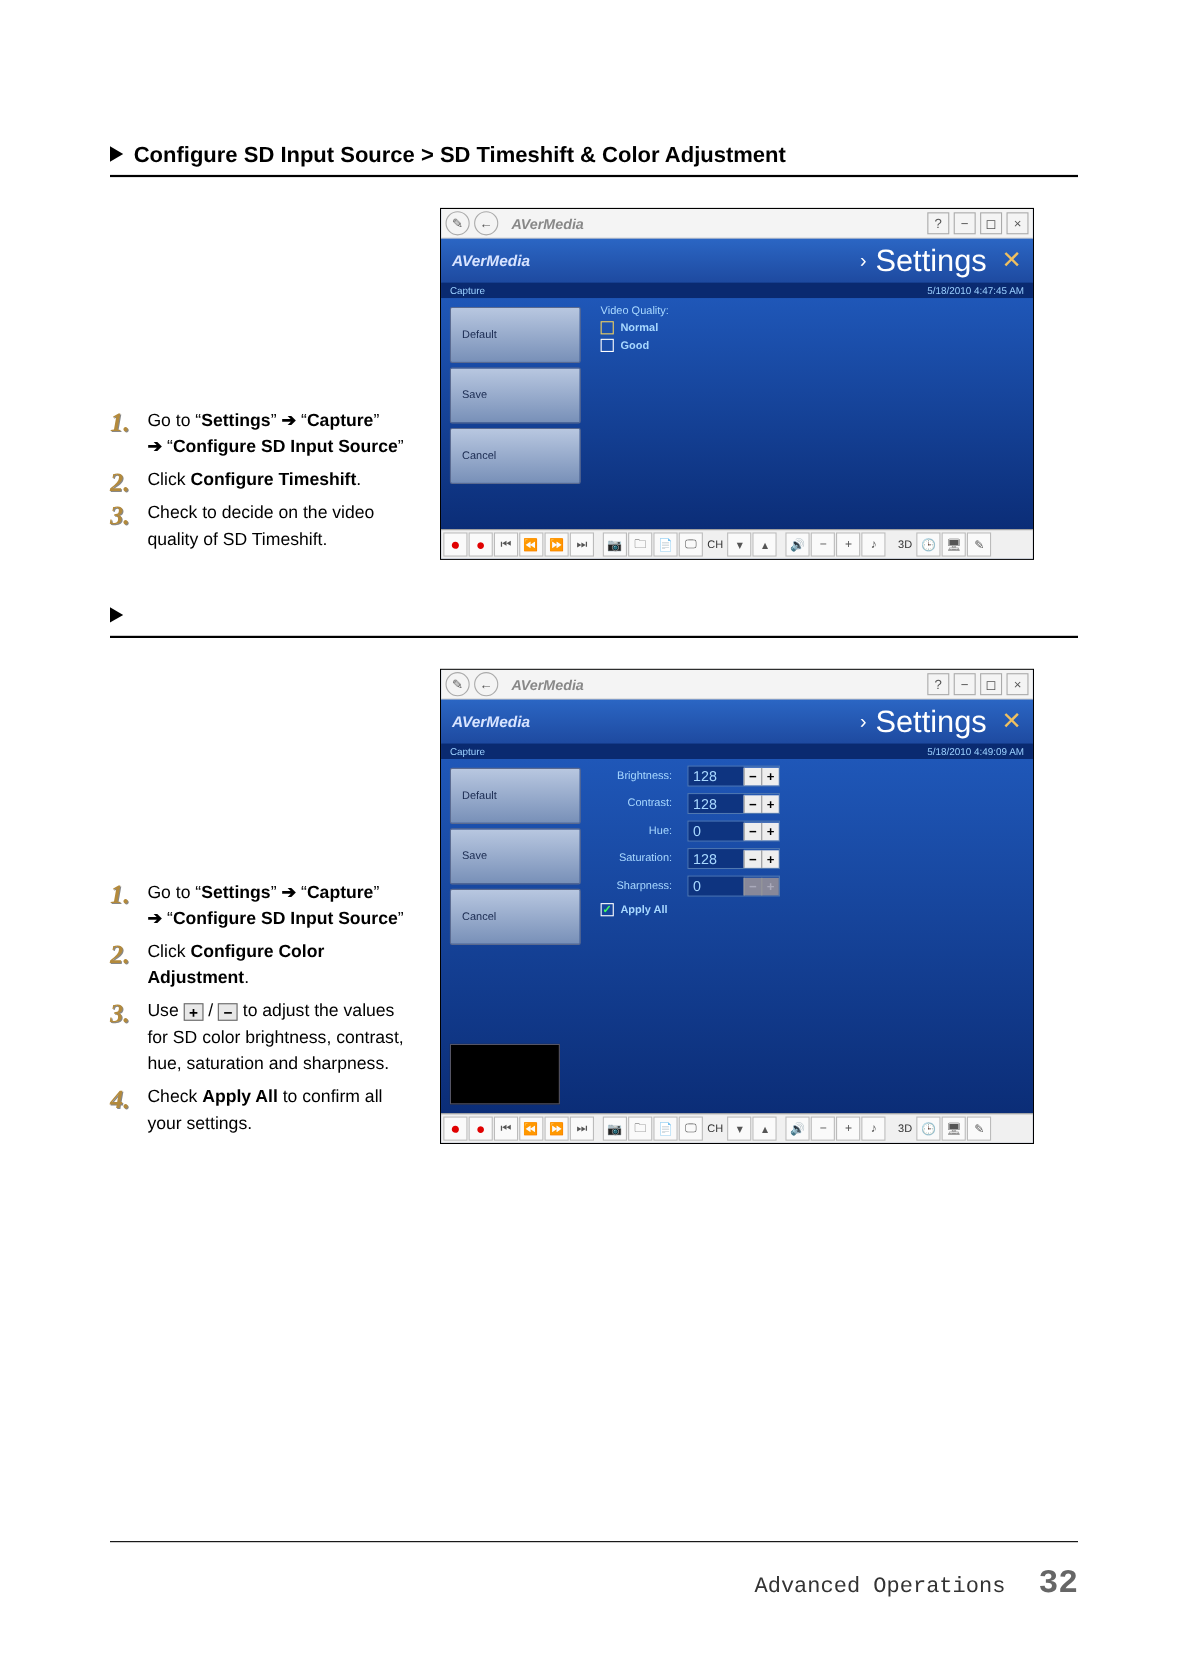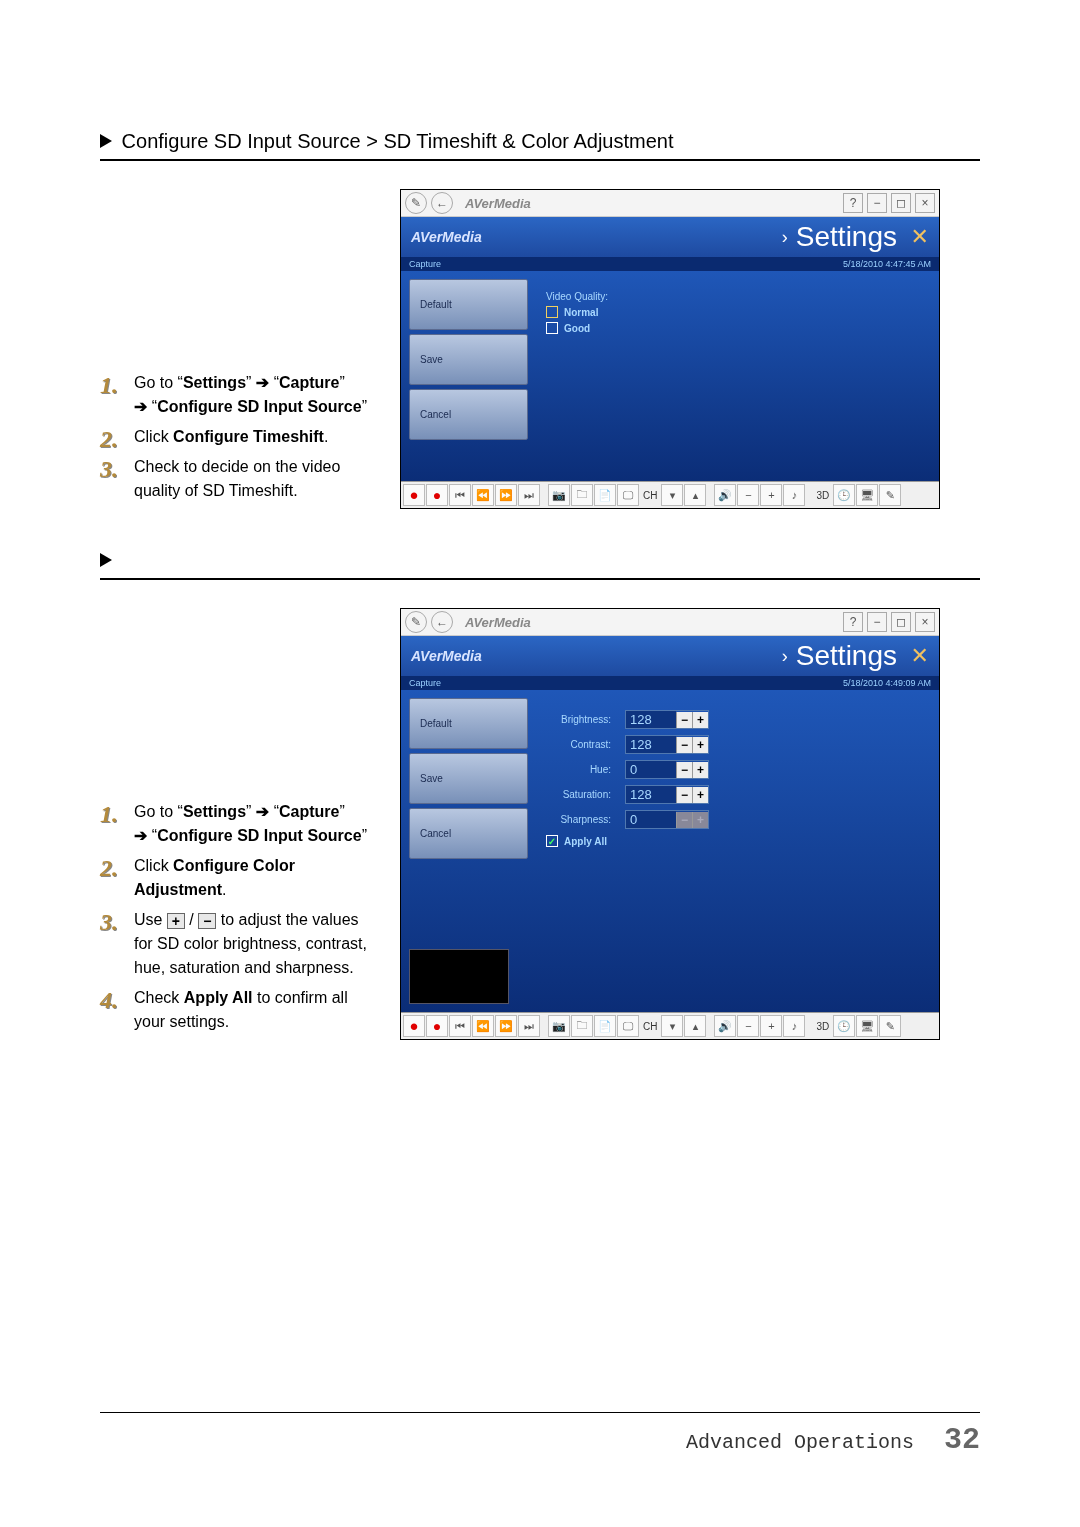--- a/index.html
+++ b/index.html
@@ -7,21 +7,21 @@
     font-family: Arial, Helvetica, sans-serif;
     background: #fff;
     width: 1080px;
     height: 1527px;
     position: relative;
     padding: 130px 100px 60px 100px;
     font-size: 16px;
     color: #000;
   }
   .section-heading {
-    font-weight: normal;
+    font-weight: bold;
     font-size: 20px;
     margin-bottom: 6px;
   }
   .arrow-prefix {
     display: inline-block;
     width: 0; height: 0;
     border-top: 7px solid transparent;
     border-bottom: 7px solid transparent;
     border-left: 12px solid #000;
     margin-right: 4px;
@@ -155,21 +155,21 @@
     background: linear-gradient(#b8c7e0, #7890b8);
     color: #1a2a50;
     padding: 19px 10px;
     margin-bottom: 4px;
     border-radius: 2px;
     font-size: 10px;
     border: 1px solid #5a6a90;
   }
   .mock-content {
     flex: 1;
-    padding: 20px 10px;
+    padding: 6px 10px;
     color: #a8d8ff;
   }
   .field-row {
     display: flex; align-items: center; gap: 14px;
     margin-bottom: 6px;
   }
   .field-label { width: 65px; text-align: right; color: #a8d8ff; font-size: 10px; }
   .spin-box {
     display: flex; align-items: center;
     border: 1px solid #5078b0;
@@ -222,21 +222,21 @@
   }
   .tool-btn.rec { color: #e00000; font-size: 14px; }
   .tool-sep { width: 6px; }
   .tool-text { font-size: 10px; color: #333; padding: 0 3px; }
   
   .page-footer {
     position: absolute;
     bottom: 70px;
     left: 100px; right: 100px;
     border-top: 1px solid #000;
-    padding-top: 10px;
+    padding-top: 21px;
     text-align: right;
     font-family: "Courier New", monospace;
     font-size: 20px;
     color: #333;
   }
   .page-num {
     font-size: 30px;
     font-weight: bold;
     margin-left: 18px;
     color: #666;

